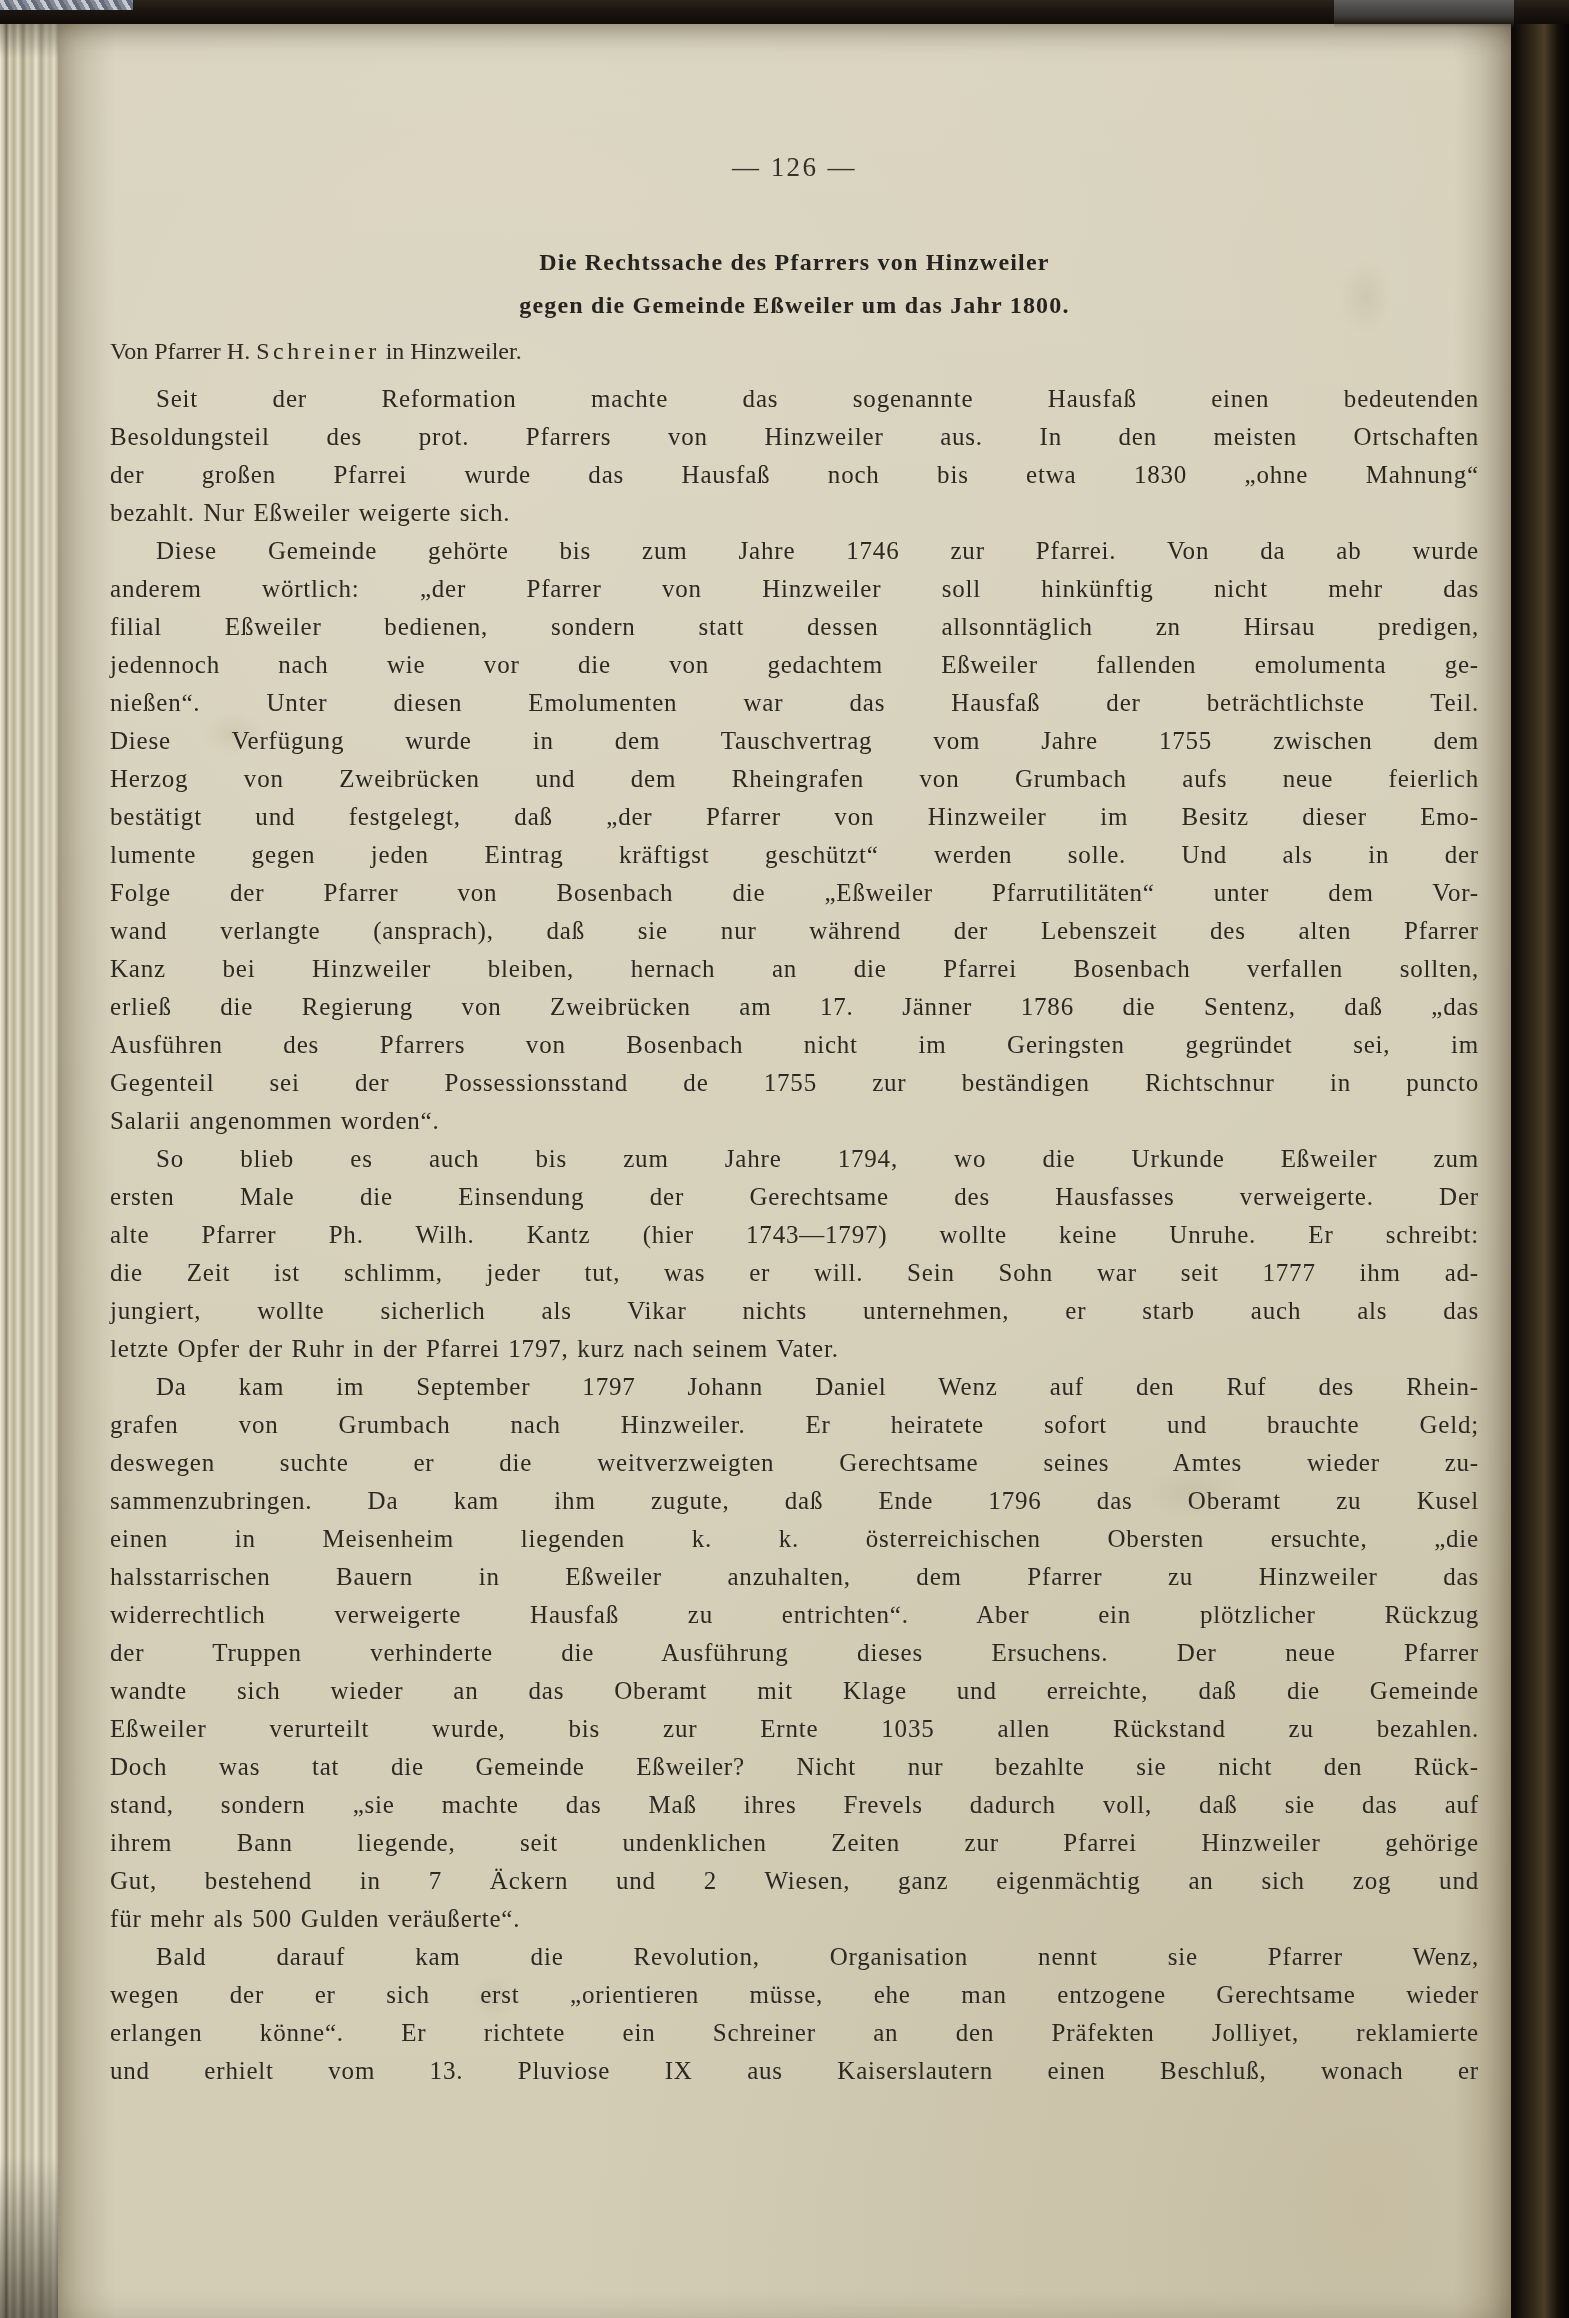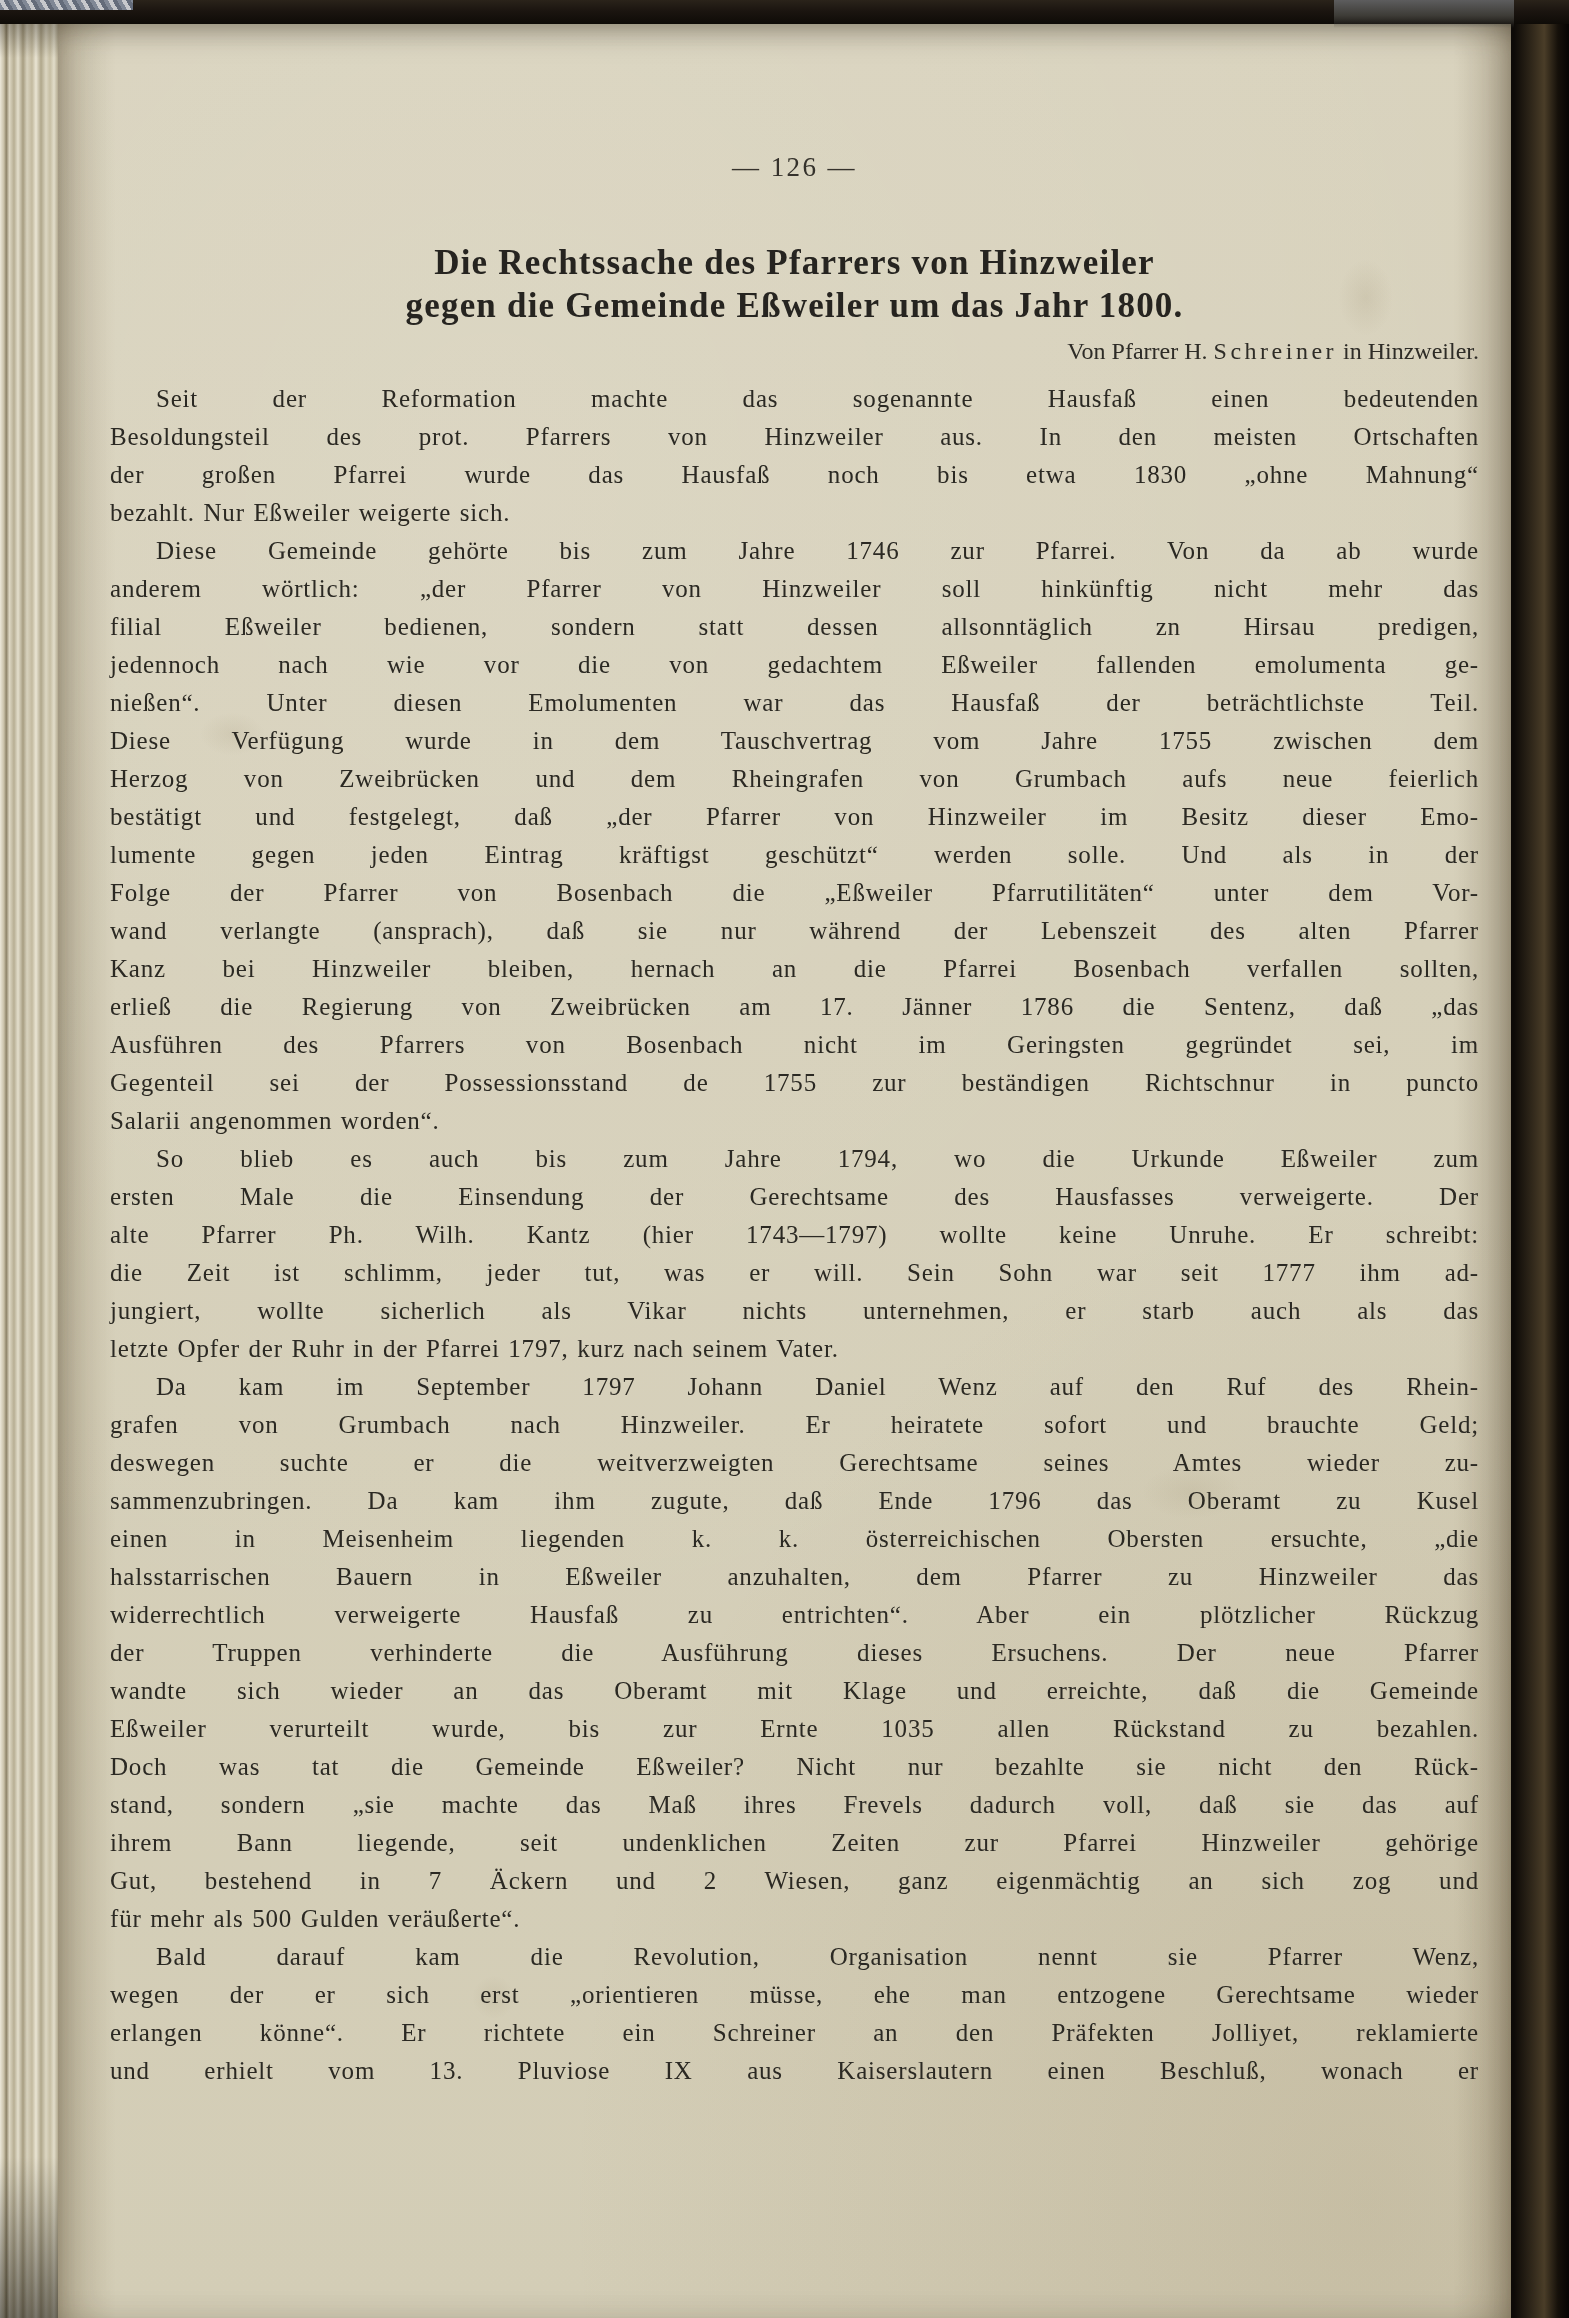--- a/index.html
+++ b/index.html
@@ -64,24 +64,24 @@
   }
 
   .content { position:absolute; left:52px; top:0; width:1369px; color:#2c2a25; }
 
   .pagenum {
     margin-top:130px; text-align:center;
     font-size:27px; line-height:31px; letter-spacing:2.4px; color:#35322c;
   }
   .title {
     margin:58px 0 0 0; text-align:center; font-weight:bold;
-    font-size:35px; line-height:43px; letter-spacing:1.2px; color:#262420;
+    font-size:24px; line-height:43px; letter-spacing:1.2px; color:#262420;
   }
   .tline { display:block; }
-  .byline { margin-top:9.4px; text-align:right; font-size:24px; line-height:31px; color:#2e2c27; }
+  .byline { margin-top:9.4px; text-align:left; font-size:24px; line-height:31px; color:#2e2c27; }
   .sperr { letter-spacing:3.5px; }
 
   .body {
     margin-top:12.6px; font-size:25px; line-height:38px;
     letter-spacing:0.8px; word-spacing:1.6px; color:#2b2923;
   }
   .para { margin:0; }
   .para .line { text-align:justify; text-align-last:justify; }
   .para .line.first { text-indent:46px; }
   .para .line.last { text-align-last:left; }

